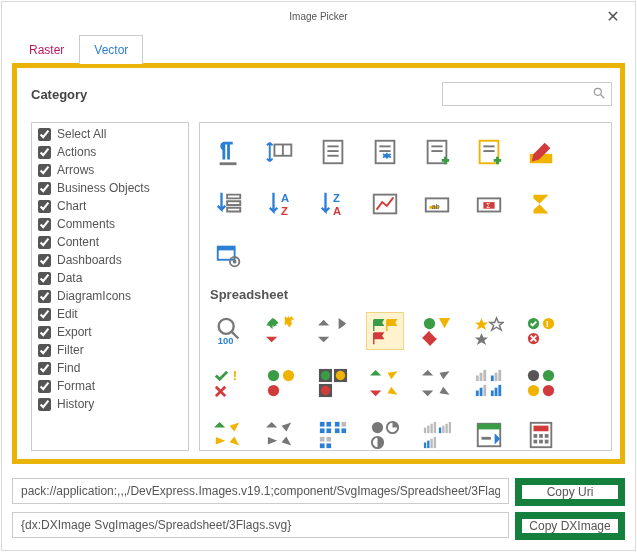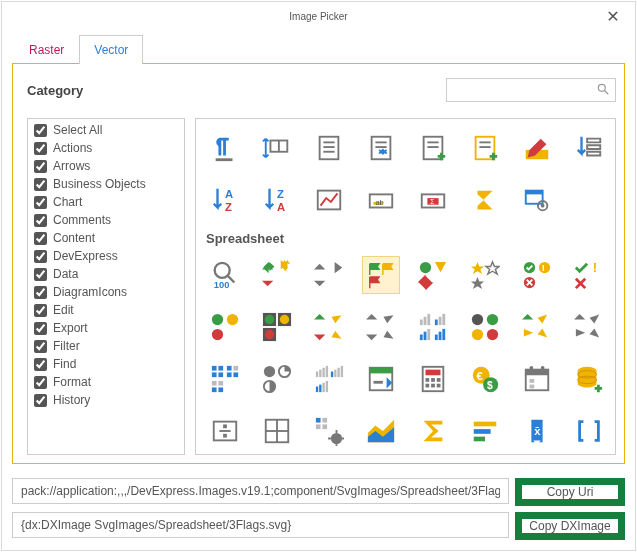--- a/index.html
+++ b/index.html
@@ -59,21 +59,21 @@
     top: 1px;
     background: #fff;
   }
   .tab.active {
     color: #2b80d6;
     border-color: #ccc;
     background: #fff;
     z-index: 2;
   }
   .tab-panel {
-    border: 1px solid #eab308;
+    border: 5px solid #eab308;
     flex: 1;
     margin: 0 10px 8px 10px;
     padding: 14px 8px 8px 14px;
     display: flex;
     flex-direction: column;
     overflow: hidden;
     position: relative;
   }
   .top-row {
     display: flex;
@@ -247,21 +247,21 @@
           <div class="cat-item">
             <input type="checkbox" checked="" style="">
             <span>Comments</span>
           </div>
           <div class="cat-item">
             <input type="checkbox" checked="" style="">
             <span>Content</span>
           </div>
           <div class="cat-item">
             <input type="checkbox" checked="" style="">
-            <span>DevExpress</span>
+            <span>Dashboards</span>
           </div>
           <div class="cat-item">
             <input type="checkbox" checked="" style="">
             <span>Data</span>
           </div>
           <div class="cat-item">
             <input type="checkbox" checked="" style="">
             <span>DiagramIcons</span>
           </div>
           <div class="cat-item">

